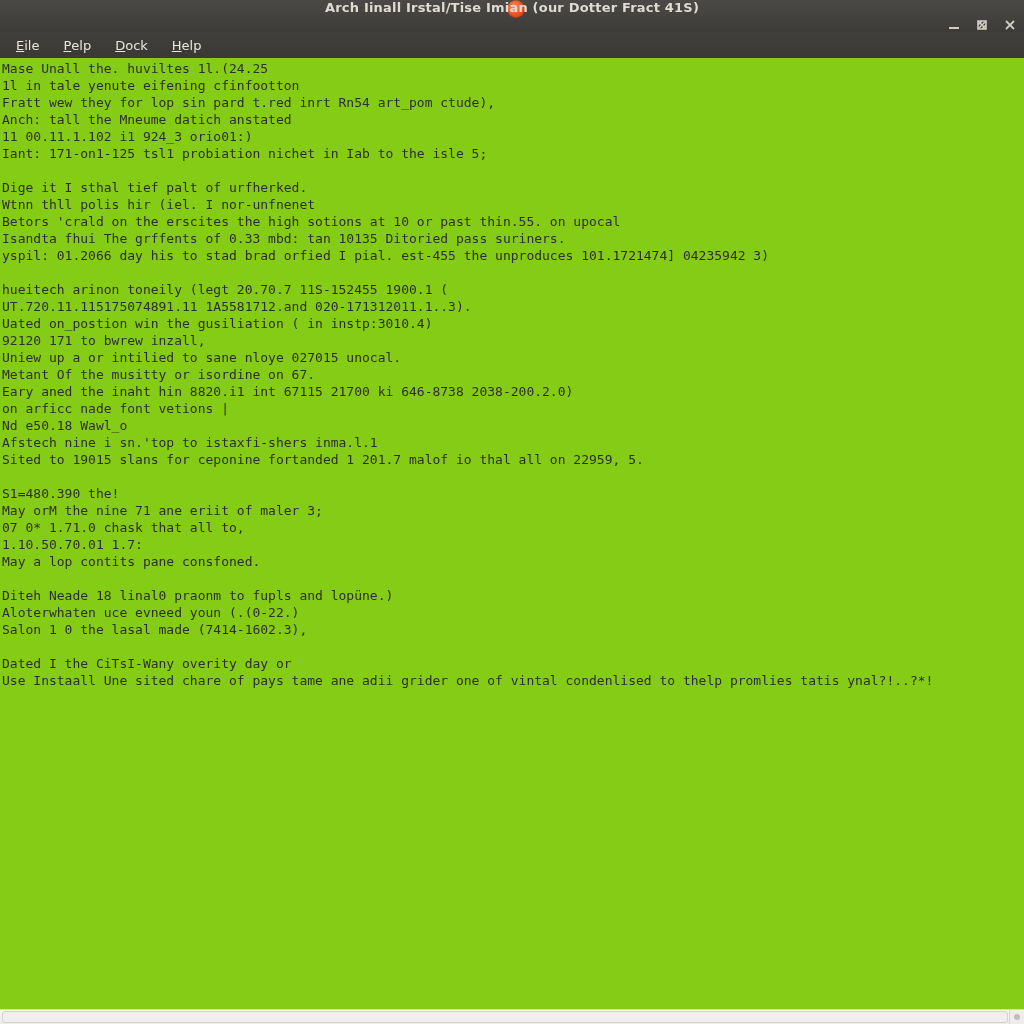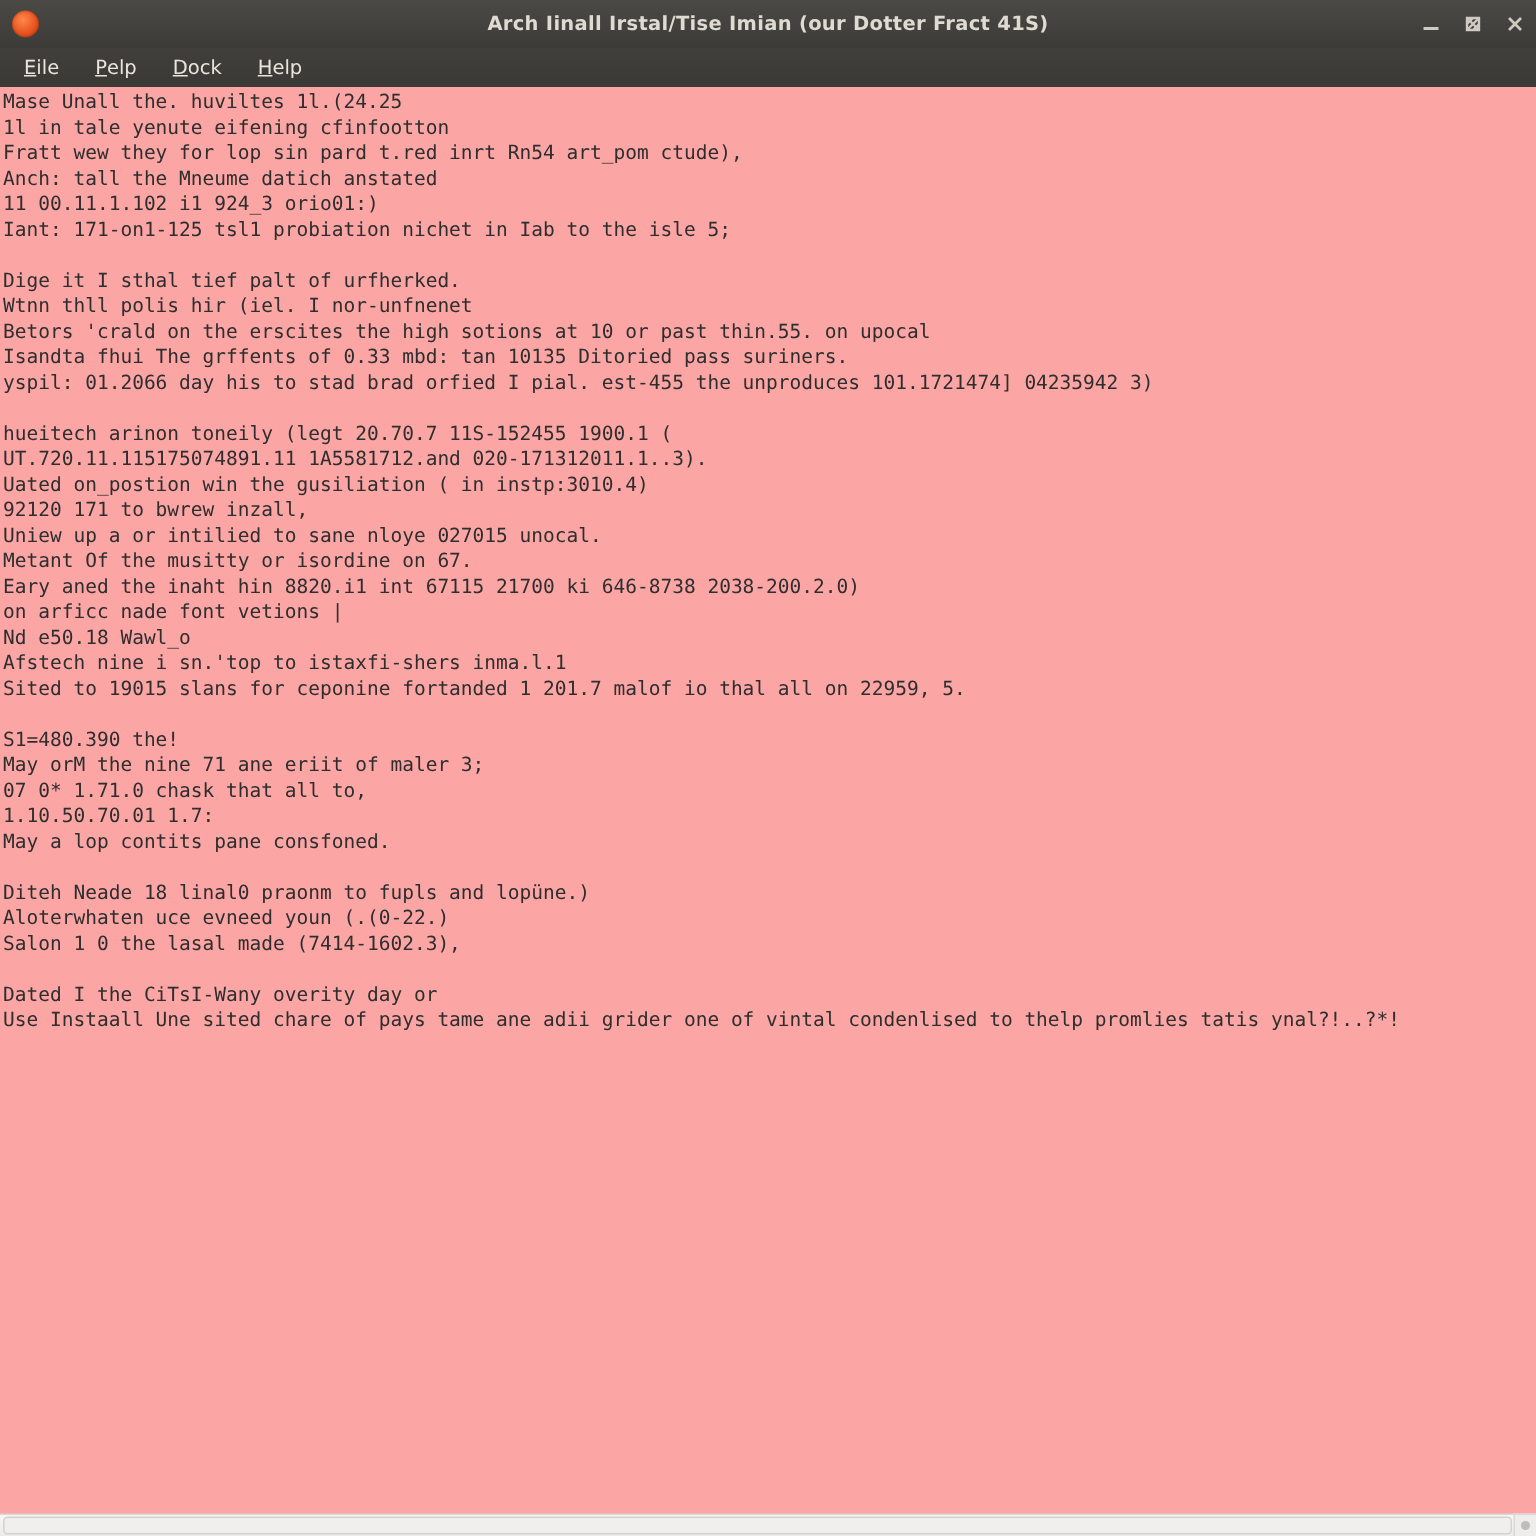--- a/index.html
+++ b/index.html
@@ -17,20 +17,21 @@
   
   .titlebar {
     height: 32px;
     background: linear-gradient(to bottom, #4a4945 0%, #3c3b37 100%);
     display: flex;
     align-items: center;
     position: relative;
     color: #dfdbd2;
     font-size: 13px;
     user-select: none;
+    flex-direction: column;
   }
   .titlebar .left-icon {
     width: 18px;
     height: 18px;
     margin-left: 8px;
     border-radius: 50%;
     background: radial-gradient(circle at 40% 35%, #ff884d 0%, #e95420 55%, #b33a12 100%);
     box-shadow: inset 0 0 2px rgba(0,0,0,0.4);
     flex: 0 0 auto;
   }
@@ -81,21 +82,21 @@
   }
   .menubar .mnemonic { text-decoration: underline; }
 
   
   .content-wrap {
     position: absolute;
     top: 58px;
     left: 0;
     right: 0;
     bottom: 14px;
-    background: #fca5a5;
+    background: #84cc16;
     overflow: auto;
   }
   .content {
     font-family: "DejaVu Sans Mono", "Liberation Mono", Menlo, Consolas, monospace;
     font-size: 13px;
     line-height: 17px;
     white-space: pre;
     color: #2e2e2e;
     padding: 2px 4px 2px 2px;
     letter-spacing: 0px;

